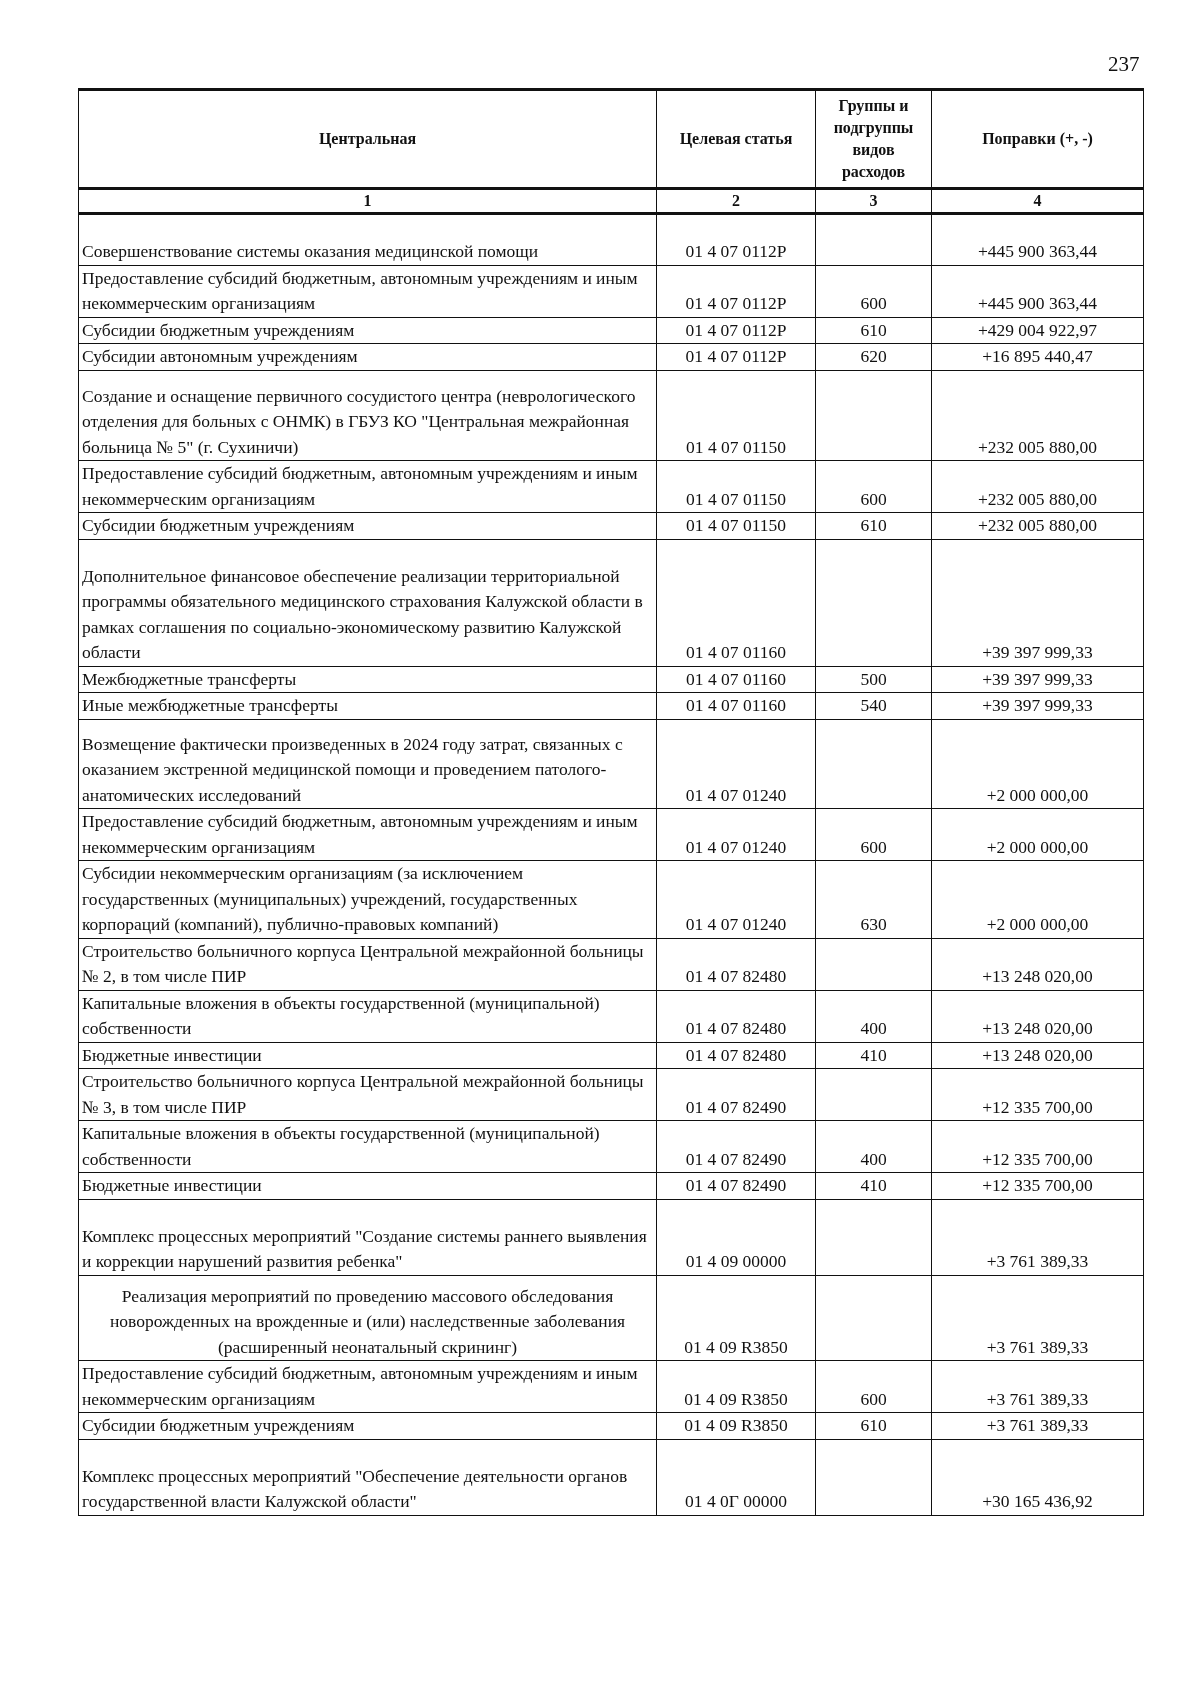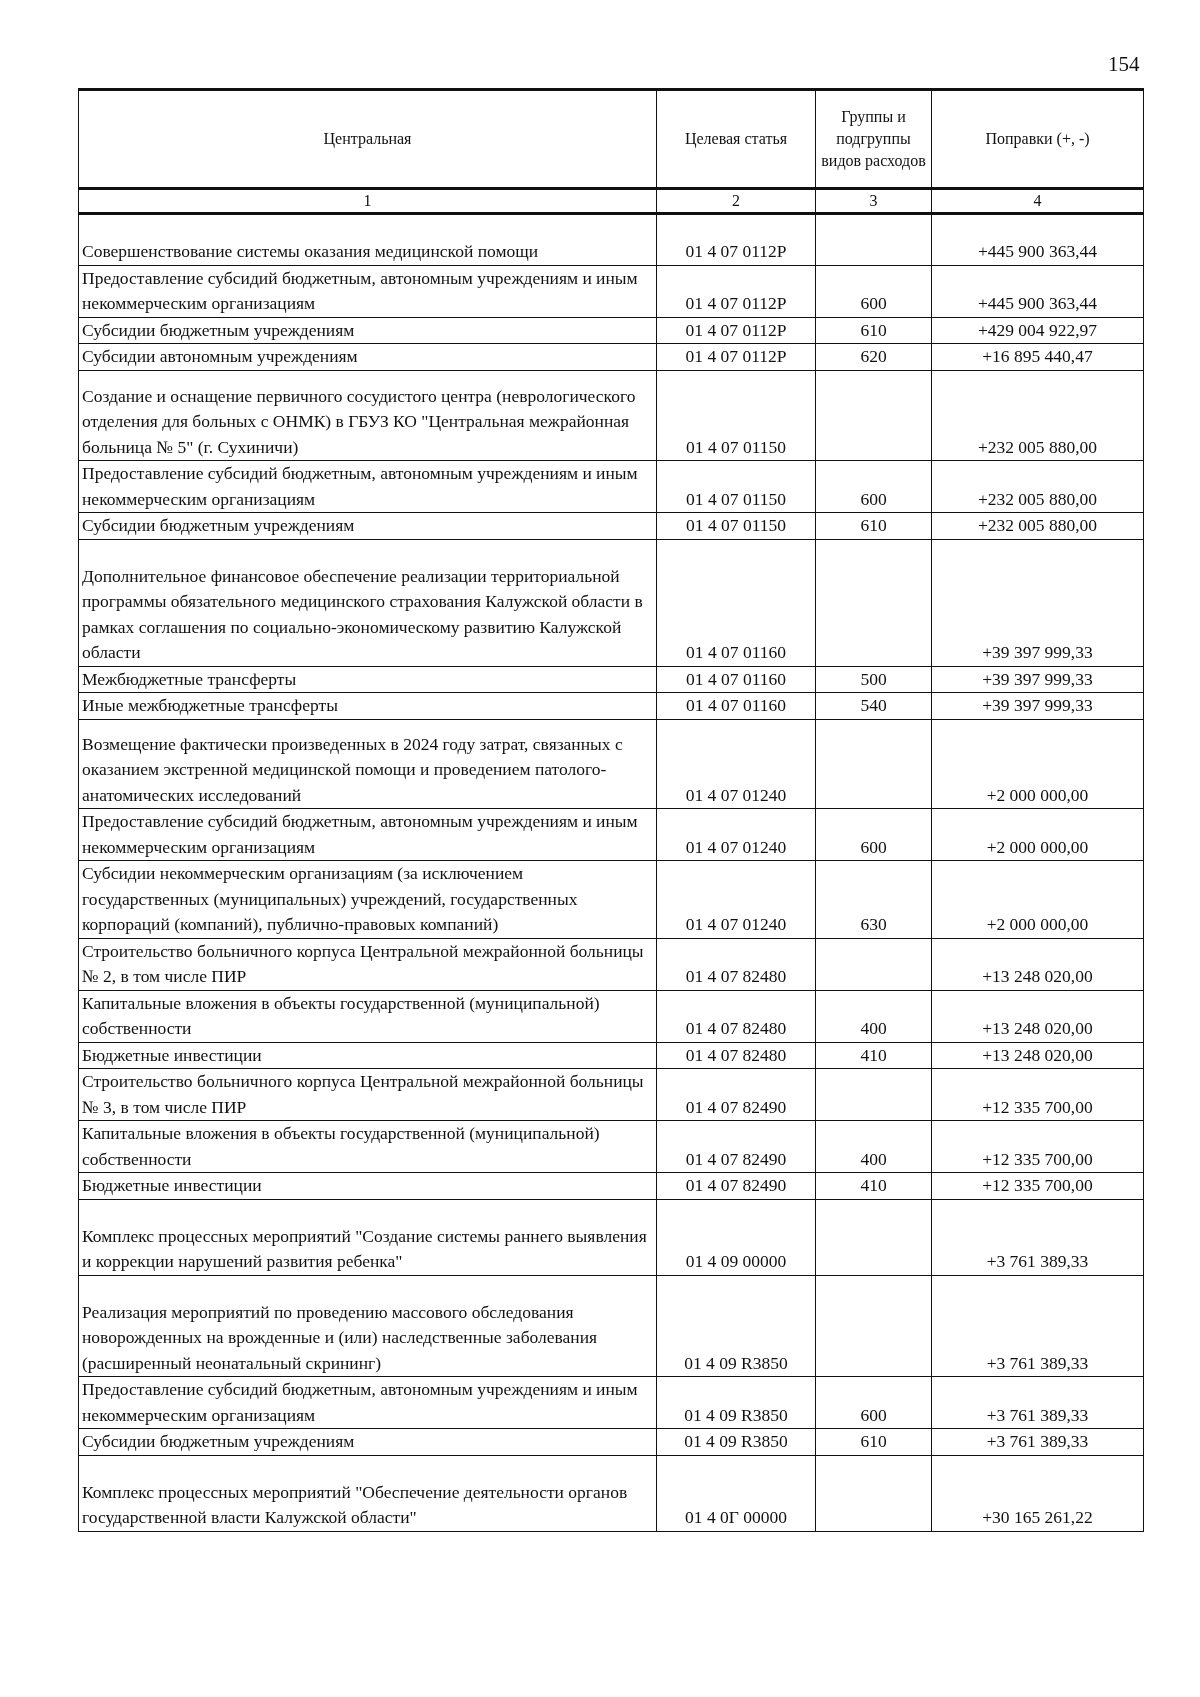--- a/index.html
+++ b/index.html
@@ -7,31 +7,31 @@
          font-family:"Liberation Serif", "DejaVu Serif", serif; color:#111; }
   .page-num { position:absolute; top:52px; left:1108px; font-size:21px; }
   table.budget { position:absolute; left:78px; top:88px; width:1065px;
                  border-collapse:collapse; table-layout:fixed; }
   table.budget td, table.budget th { border:1.5px solid #111; padding:0 3px;
                  font-size:17.5px; line-height:25.5px; vertical-align:bottom; font-weight:normal; }
   table.budget col.c1 { width:578px; }
   table.budget col.c2 { width:159px; }
   table.budget col.c3 { width:116px; }
   table.budget col.c4 { width:212px; }
-  table.budget thead th { font-weight:normal; font-size:16px; line-height:22px; vertical-align:middle; text-align:center; border-top:3px solid #111; }
+  table.budget thead th { font-weight:bold; font-size:16px; line-height:22px; vertical-align:middle; text-align:center; border-top:3px solid #111; }
   table.budget thead tr.hdr th { height:96px; }
   table.budget thead tr.nums th { height:22px; line-height:20px; border-bottom:3px solid #111; }
   td.code, td.grp { text-align:center;font-family:Liberation Serif, serif; }
   td.amt { text-align:center; }
   td.name { text-align:left; }
 </style>
 </head>
 <body>
 
-<div class="page-num">154</div>
+<div class="page-num">237</div>
 
 <table class="budget">
   <colgroup>
       <col class="c1">
       <col class="c2">
       <col class="c3">
       <col class="c4">
     </colgroup>
   <thead>
     <tr class="hdr">
@@ -162,37 +162,37 @@
     <td class="grp">410</td>
     <td class="amt">+12 335 700,00</td>
   </tr>
       <tr>
     <td class="name" style="padding-top: 24px;">Комплекс процессных мероприятий "Создание системы раннего выявления и коррекции нарушений развития ребенка"</td>
     <td class="code" style="padding-top: 24px;">01 4 09 00000</td>
     <td class="grp" style="padding-top: 24px;"></td>
     <td class="amt" style="padding-top: 24px;">+3 761 389,33</td>
   </tr>
       <tr>
-    <td class="name" style="padding-top: 24px;">Реализация мероприятий по проведению массового обследования новорожденных на врожденные и (или) наследственные заболевания (расширенный неонатальный скрининг)</td>
+    <td class="name" style="padding-top: 8px; text-align: center;">Реализация мероприятий по проведению массового обследования новорожденных на врожденные и (или) наследственные заболевания (расширенный неонатальный скрининг)</td>
     <td class="code" style="padding-top: 24px;">01 4 09 R3850</td>
     <td class="grp" style="padding-top: 24px;"></td>
     <td class="amt" style="padding-top: 24px;">+3 761 389,33</td>
   </tr>
       <tr>
     <td class="name">Предоставление субсидий бюджетным, автономным учреждениям и иным некоммерческим организациям</td>
     <td class="code">01 4 09 R3850</td>
     <td class="grp">600</td>
     <td class="amt">+3 761 389,33</td>
   </tr>
       <tr>
     <td class="name">Субсидии бюджетным учреждениям</td>
     <td class="code">01 4 09 R3850</td>
     <td class="grp">610</td>
     <td class="amt">+3 761 389,33</td>
   </tr>
       <tr>
     <td class="name" style="padding-top: 24px;">Комплекс процессных мероприятий "Обеспечение деятельности органов государственной власти Калужской области"</td>
     <td class="code" style="padding-top: 24px;">01 4 0Г 00000</td>
     <td class="grp" style="padding-top: 24px;"></td>
-    <td class="amt" style="padding-top: 24px;">+30 165 261,22</td>
+    <td class="amt" style="padding-top: 24px;">+30 165 436,92</td>
   </tr>
     </tbody>
 </table>
 
 </body></html>

